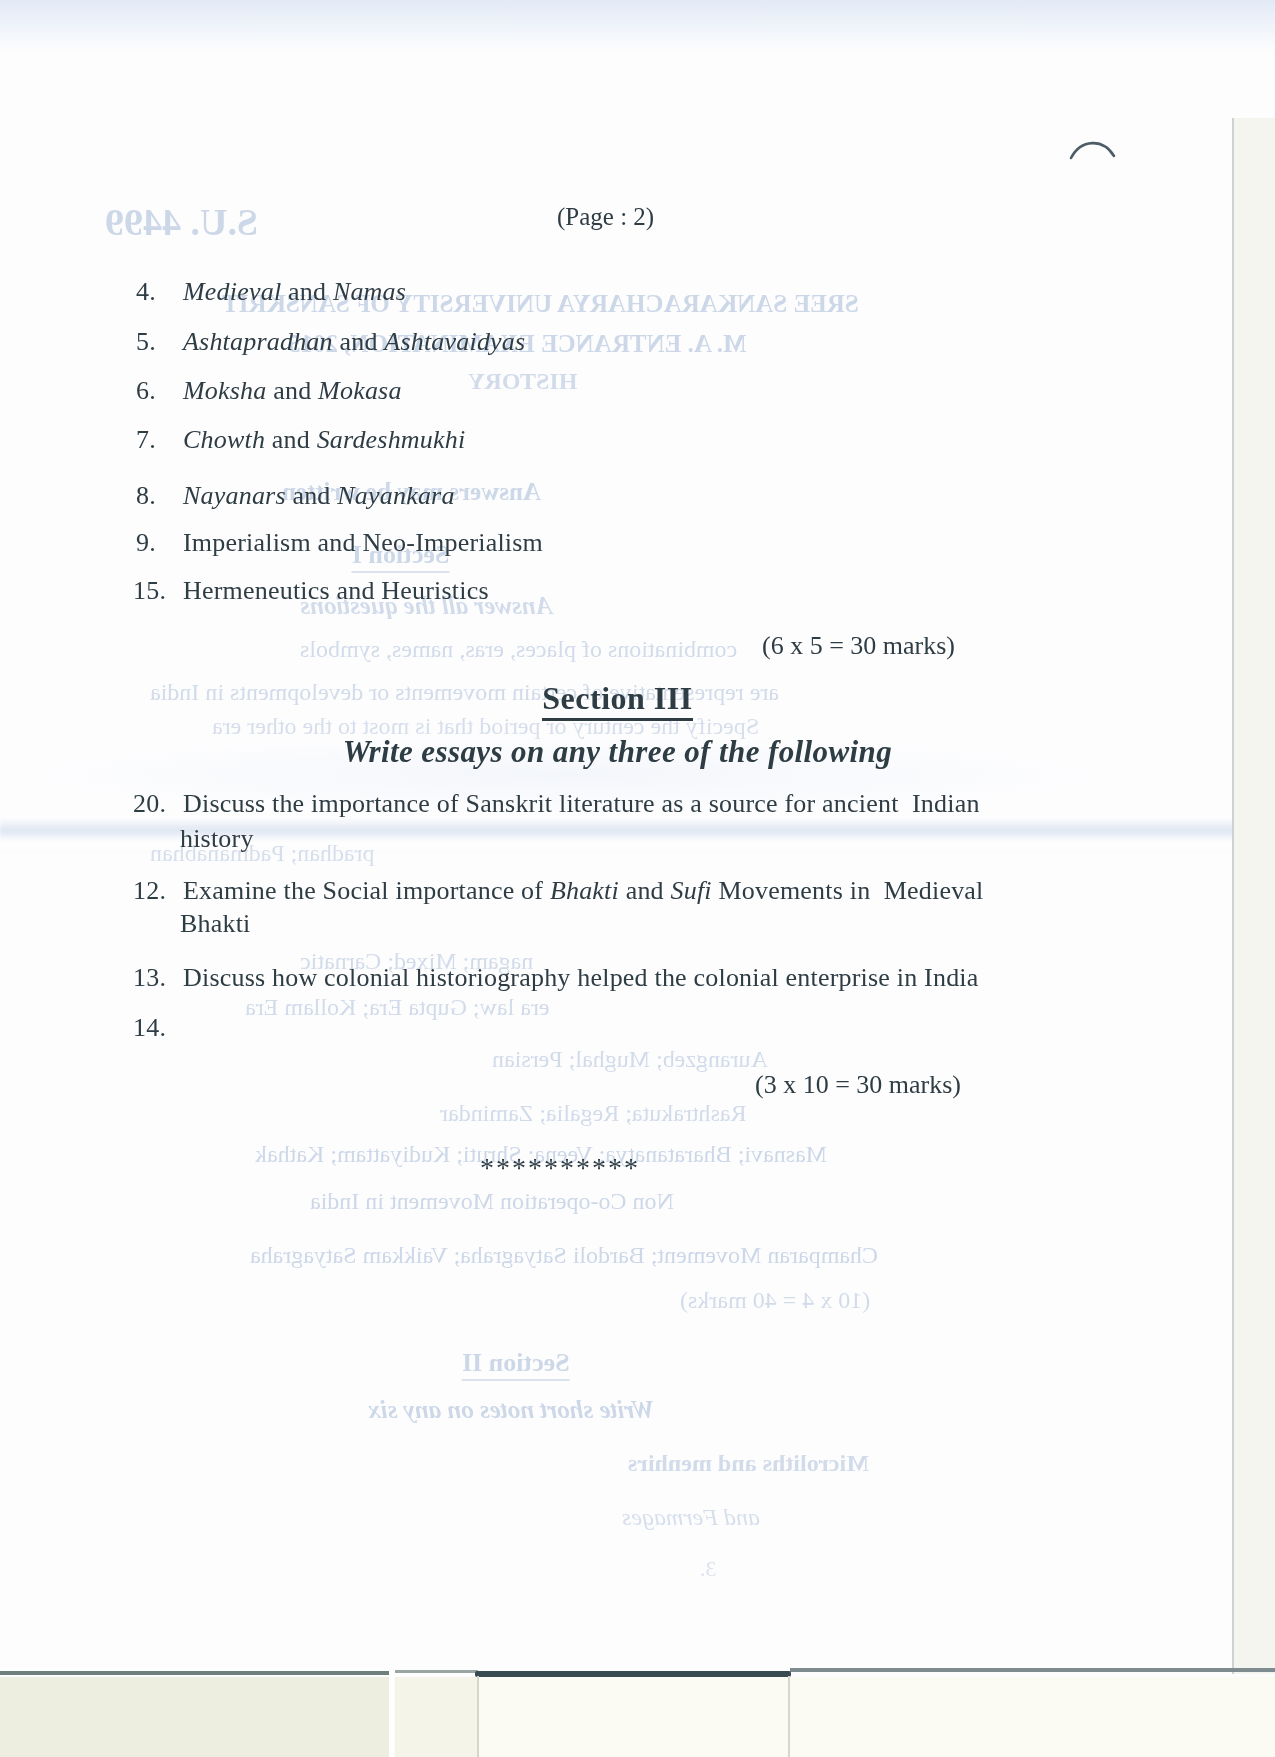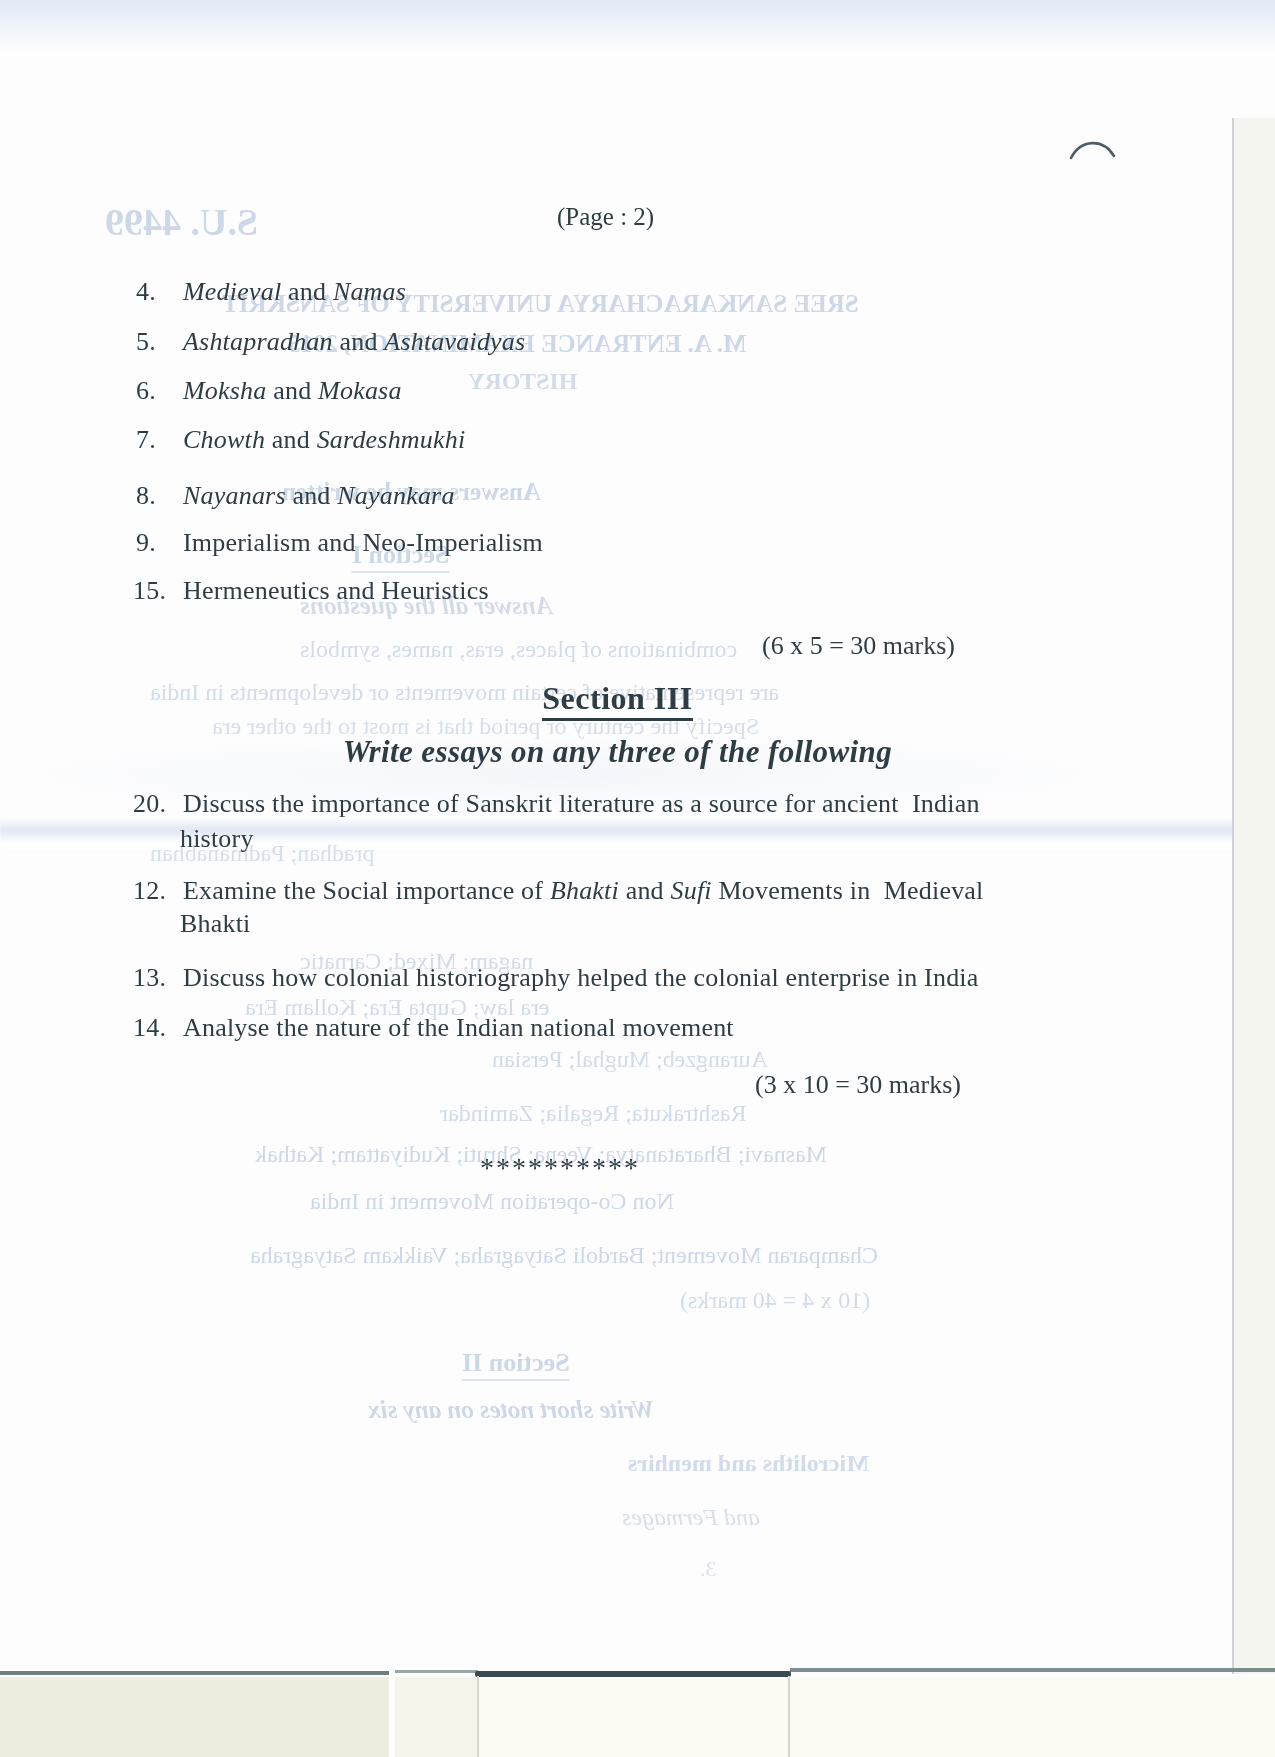--- a/index.html
+++ b/index.html
@@ -135,21 +135,20 @@
   <span class="txt wrap2">Bhakti</span>
 </div>
 
 <div class="row" style="top:963px">
   <span class="num" style="left:133px">13.</span>
   <span class="txt">Discuss how colonial historiography helped the colonial enterprise in India</span>
 </div>
 
 <div class="row" style="top:1013px">
   <span class="num" style="left:133px">14.</span>
-  <span class="txt">Analyse the nature of the Indian national movement</span>
 </div>
 
 <div class="marks" style="left:755px;top:1070px">(3 x 10 = 30 marks)</div>
 
 <div class="abs stars">**********</div>
 
 <svg class="abs" style="left:1068px;top:136px" width="52" height="34" viewBox="0 0 52 34">
   <path d="M3 22 C 13 3, 35 2, 46 20" stroke="#4d5d66" stroke-width="2.6" fill="none" stroke-linecap="round"></path>
 </svg>
 

